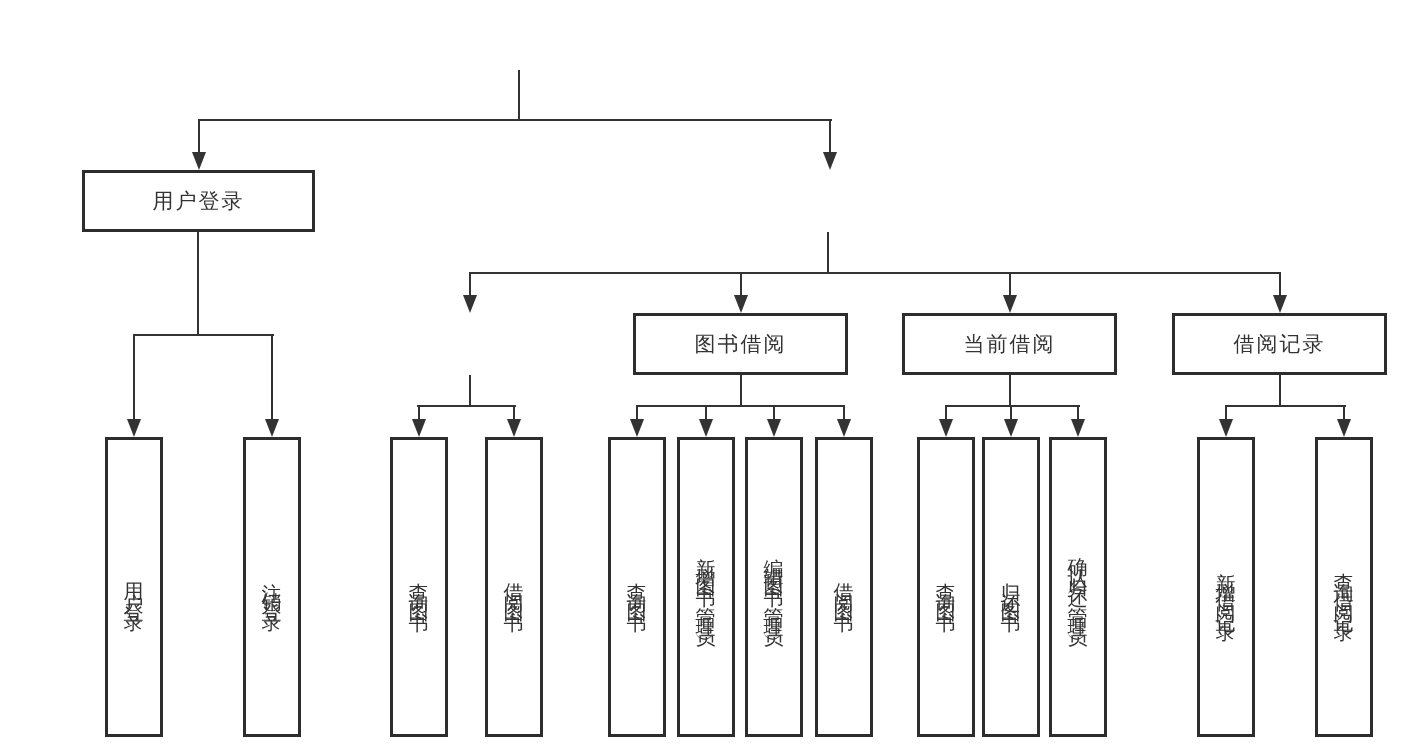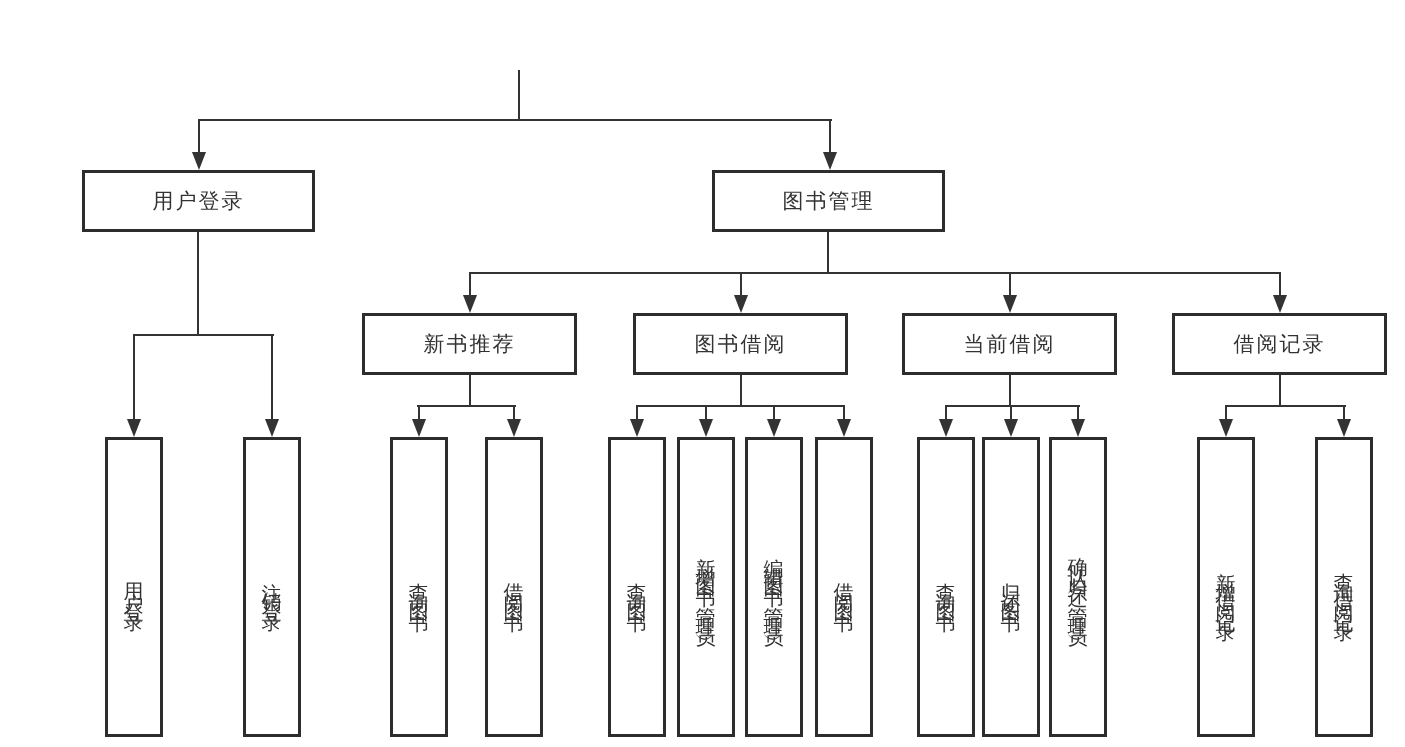--- a/index.html
+++ b/index.html
@@ -38,45 +38,39 @@
   <div class="vline" style="left:518px; top:70px;  height:51px;"></div>
   <div class="hline" style="left:198px; top:119px; width:634px;"></div>
   <div class="vline" style="left:198px; top:121px; height:33px;"></div>
   <div class="arrow" style="left:192px; top:152px;"></div>
   <div class="vline" style="left:829px; top:121px; height:33px;"></div>
   <div class="arrow" style="left:823px; top:152px;"></div>
 
   <div class="node" style="left:82px; top:170px; width:233px; height:62px;">
     <span class="h-label">用户登录</span>
   </div>
-  <div class="node" style="left:712px; top:170px; width:233px; height:62px;">
-    <span class="h-label">图书管理</span>
-  </div>
 
   <div class="vline" style="left:197px;  top:232px; height:104px;"></div>
   <div class="hline" style="left:133px;  top:334px; width:141px;"></div>
   <div class="vline" style="left:133px;  top:336px; height:83px;"></div>
   <div class="arrow" style="left:127px;  top:419px;"></div>
   <div class="vline" style="left:271px;  top:336px; height:83px;"></div>
   <div class="arrow" style="left:265px;  top:419px;"></div>
 
   <div class="vline" style="left:827px;  top:232px; height:42px;"></div>
   <div class="hline" style="left:469px;  top:272px; width:812px;"></div>
   <div class="vline" style="left:469px;  top:274px; height:21px;"></div>
   <div class="arrow" style="left:463px;  top:295px;"></div>
   <div class="vline" style="left:740px;  top:274px; height:21px;"></div>
   <div class="arrow" style="left:734px;  top:295px;"></div>
   <div class="vline" style="left:1009px; top:274px; height:21px;"></div>
   <div class="arrow" style="left:1003px; top:295px;"></div>
   <div class="vline" style="left:1279px; top:274px; height:21px;"></div>
   <div class="arrow" style="left:1273px; top:295px;"></div>
 
-  <div class="node" style="left:362px; top:313px; width:215px; height:62px;">
-    <span class="h-label">新书推荐</span>
-  </div>
   <div class="node" style="left:902px; top:313px; width:215px; height:62px;">
     <span class="h-label">当前借阅</span>
   </div>
   <div class="node" style="left:633px; top:313px; width:215px; height:62px;">
     <span class="h-label">图书借阅</span>
   </div>
   <div class="node" style="left:1172px; top:313px; width:215px; height:62px;">
     <span class="h-label">借阅记录</span>
   </div>
 

